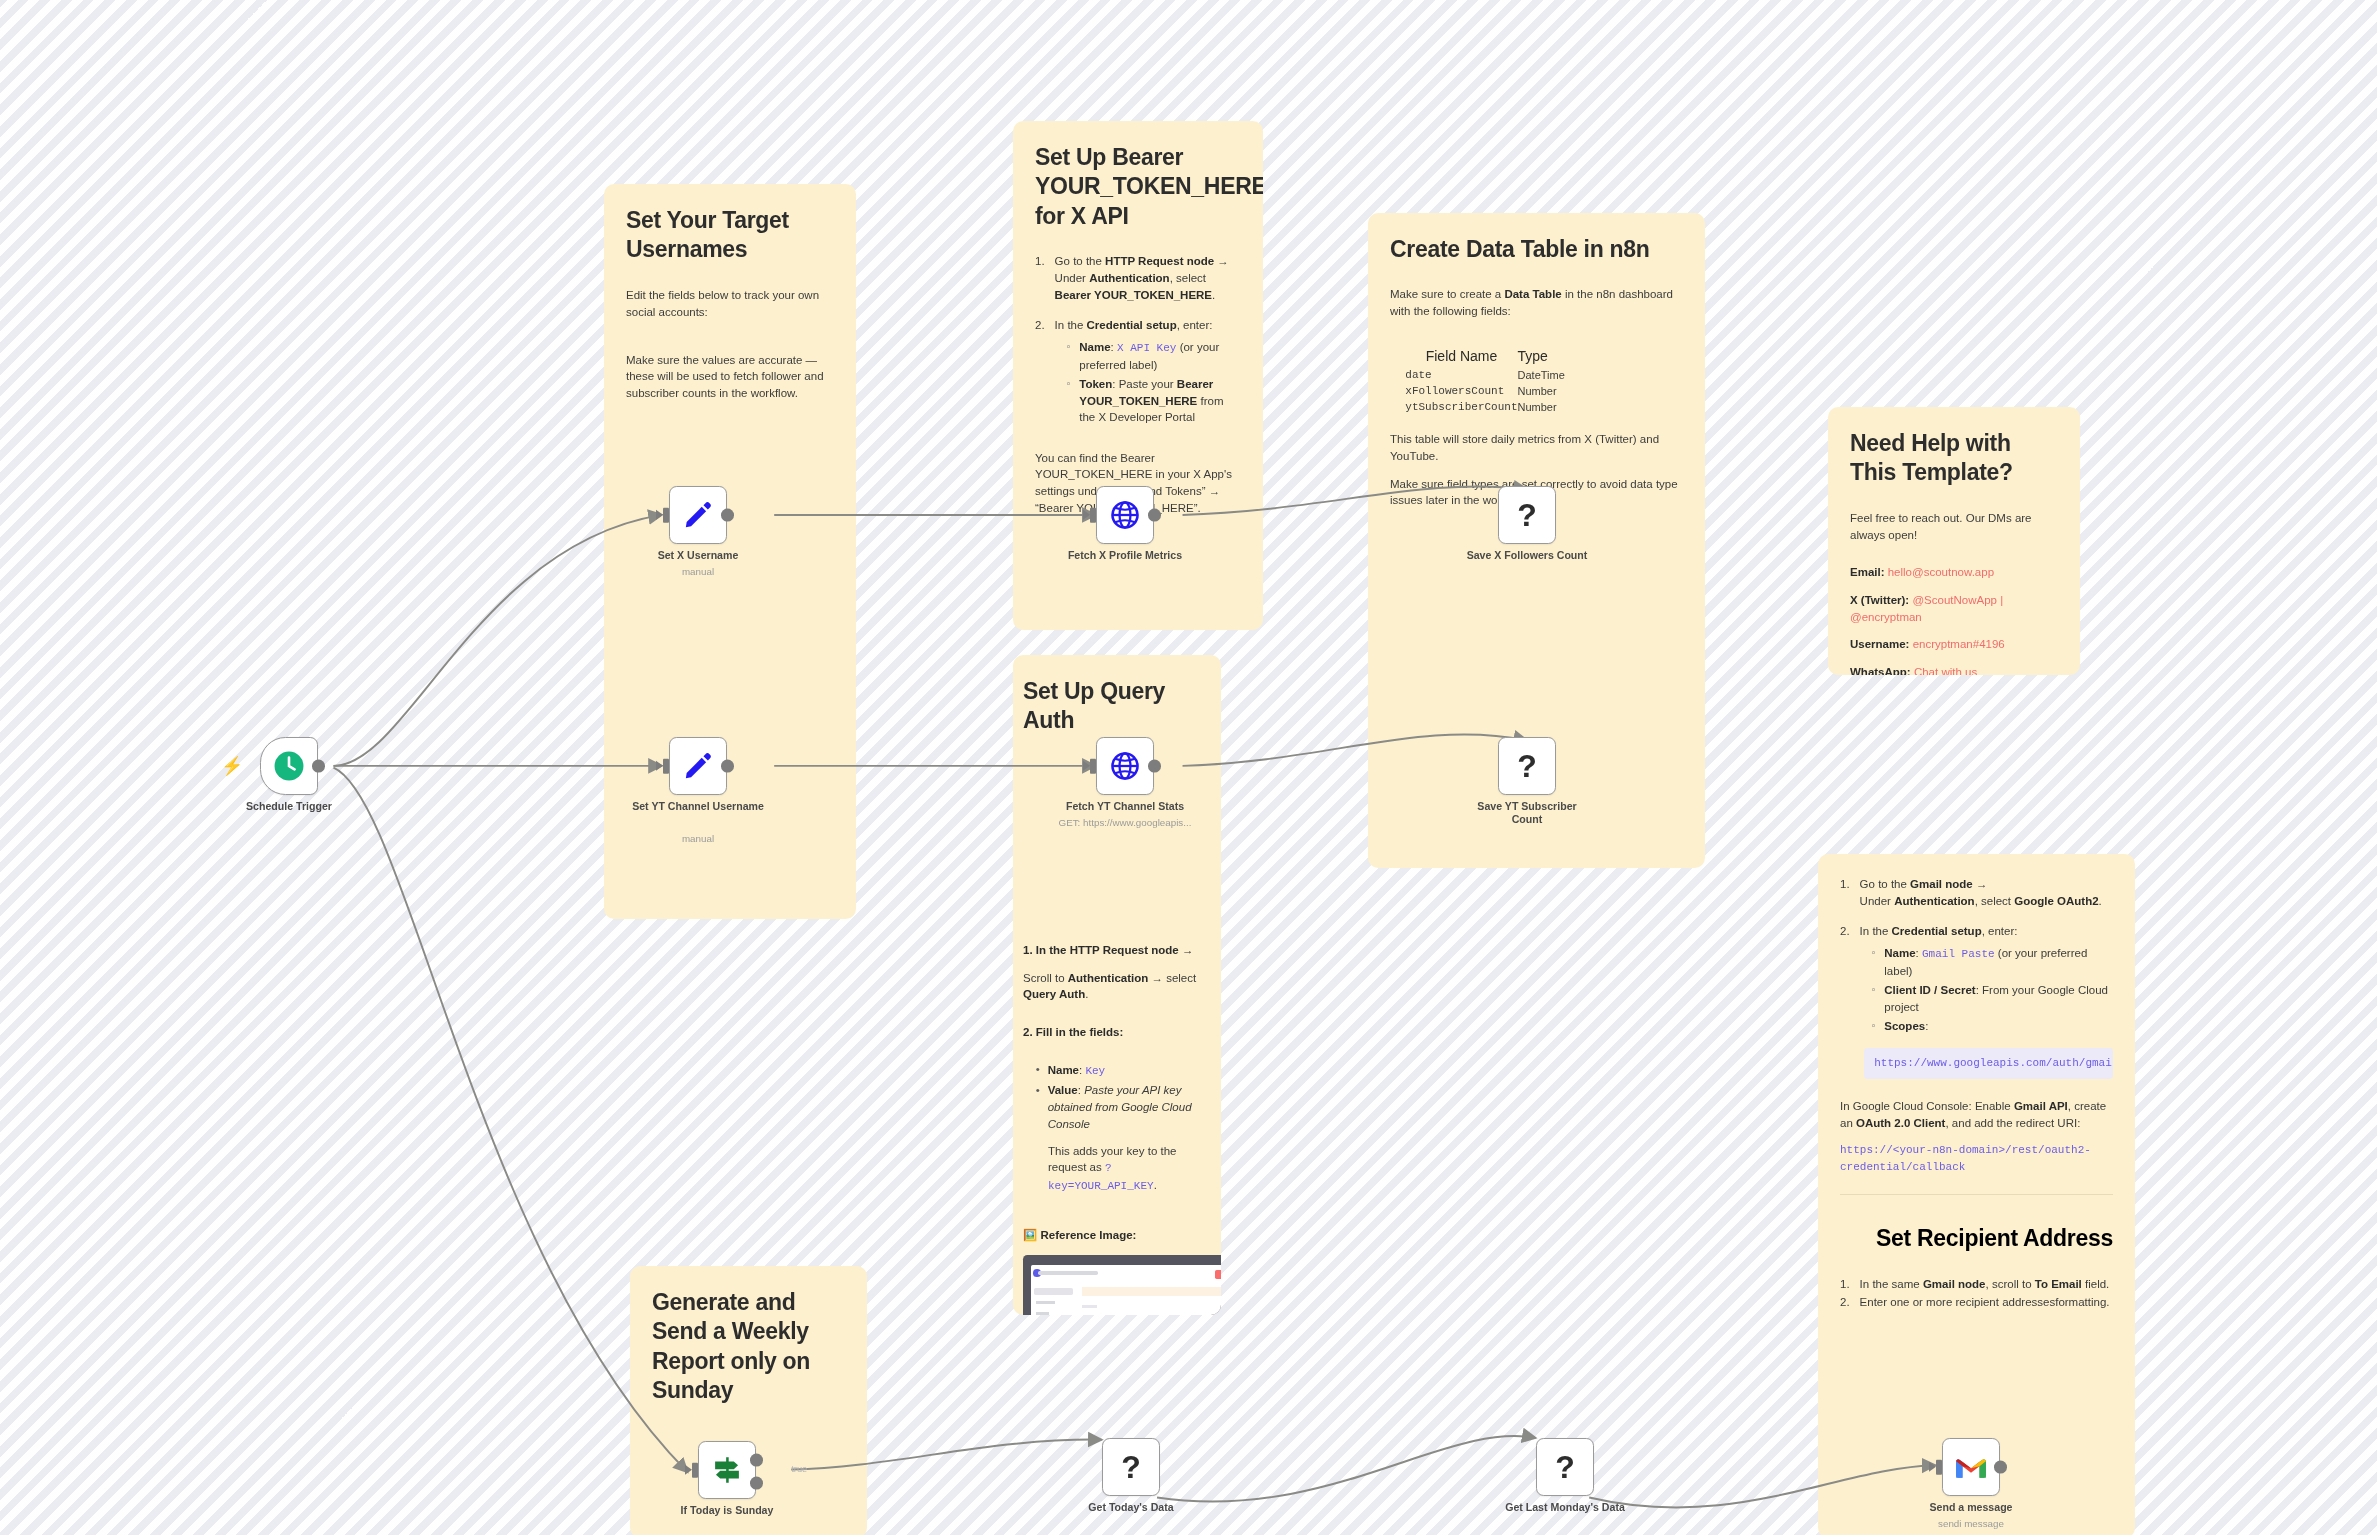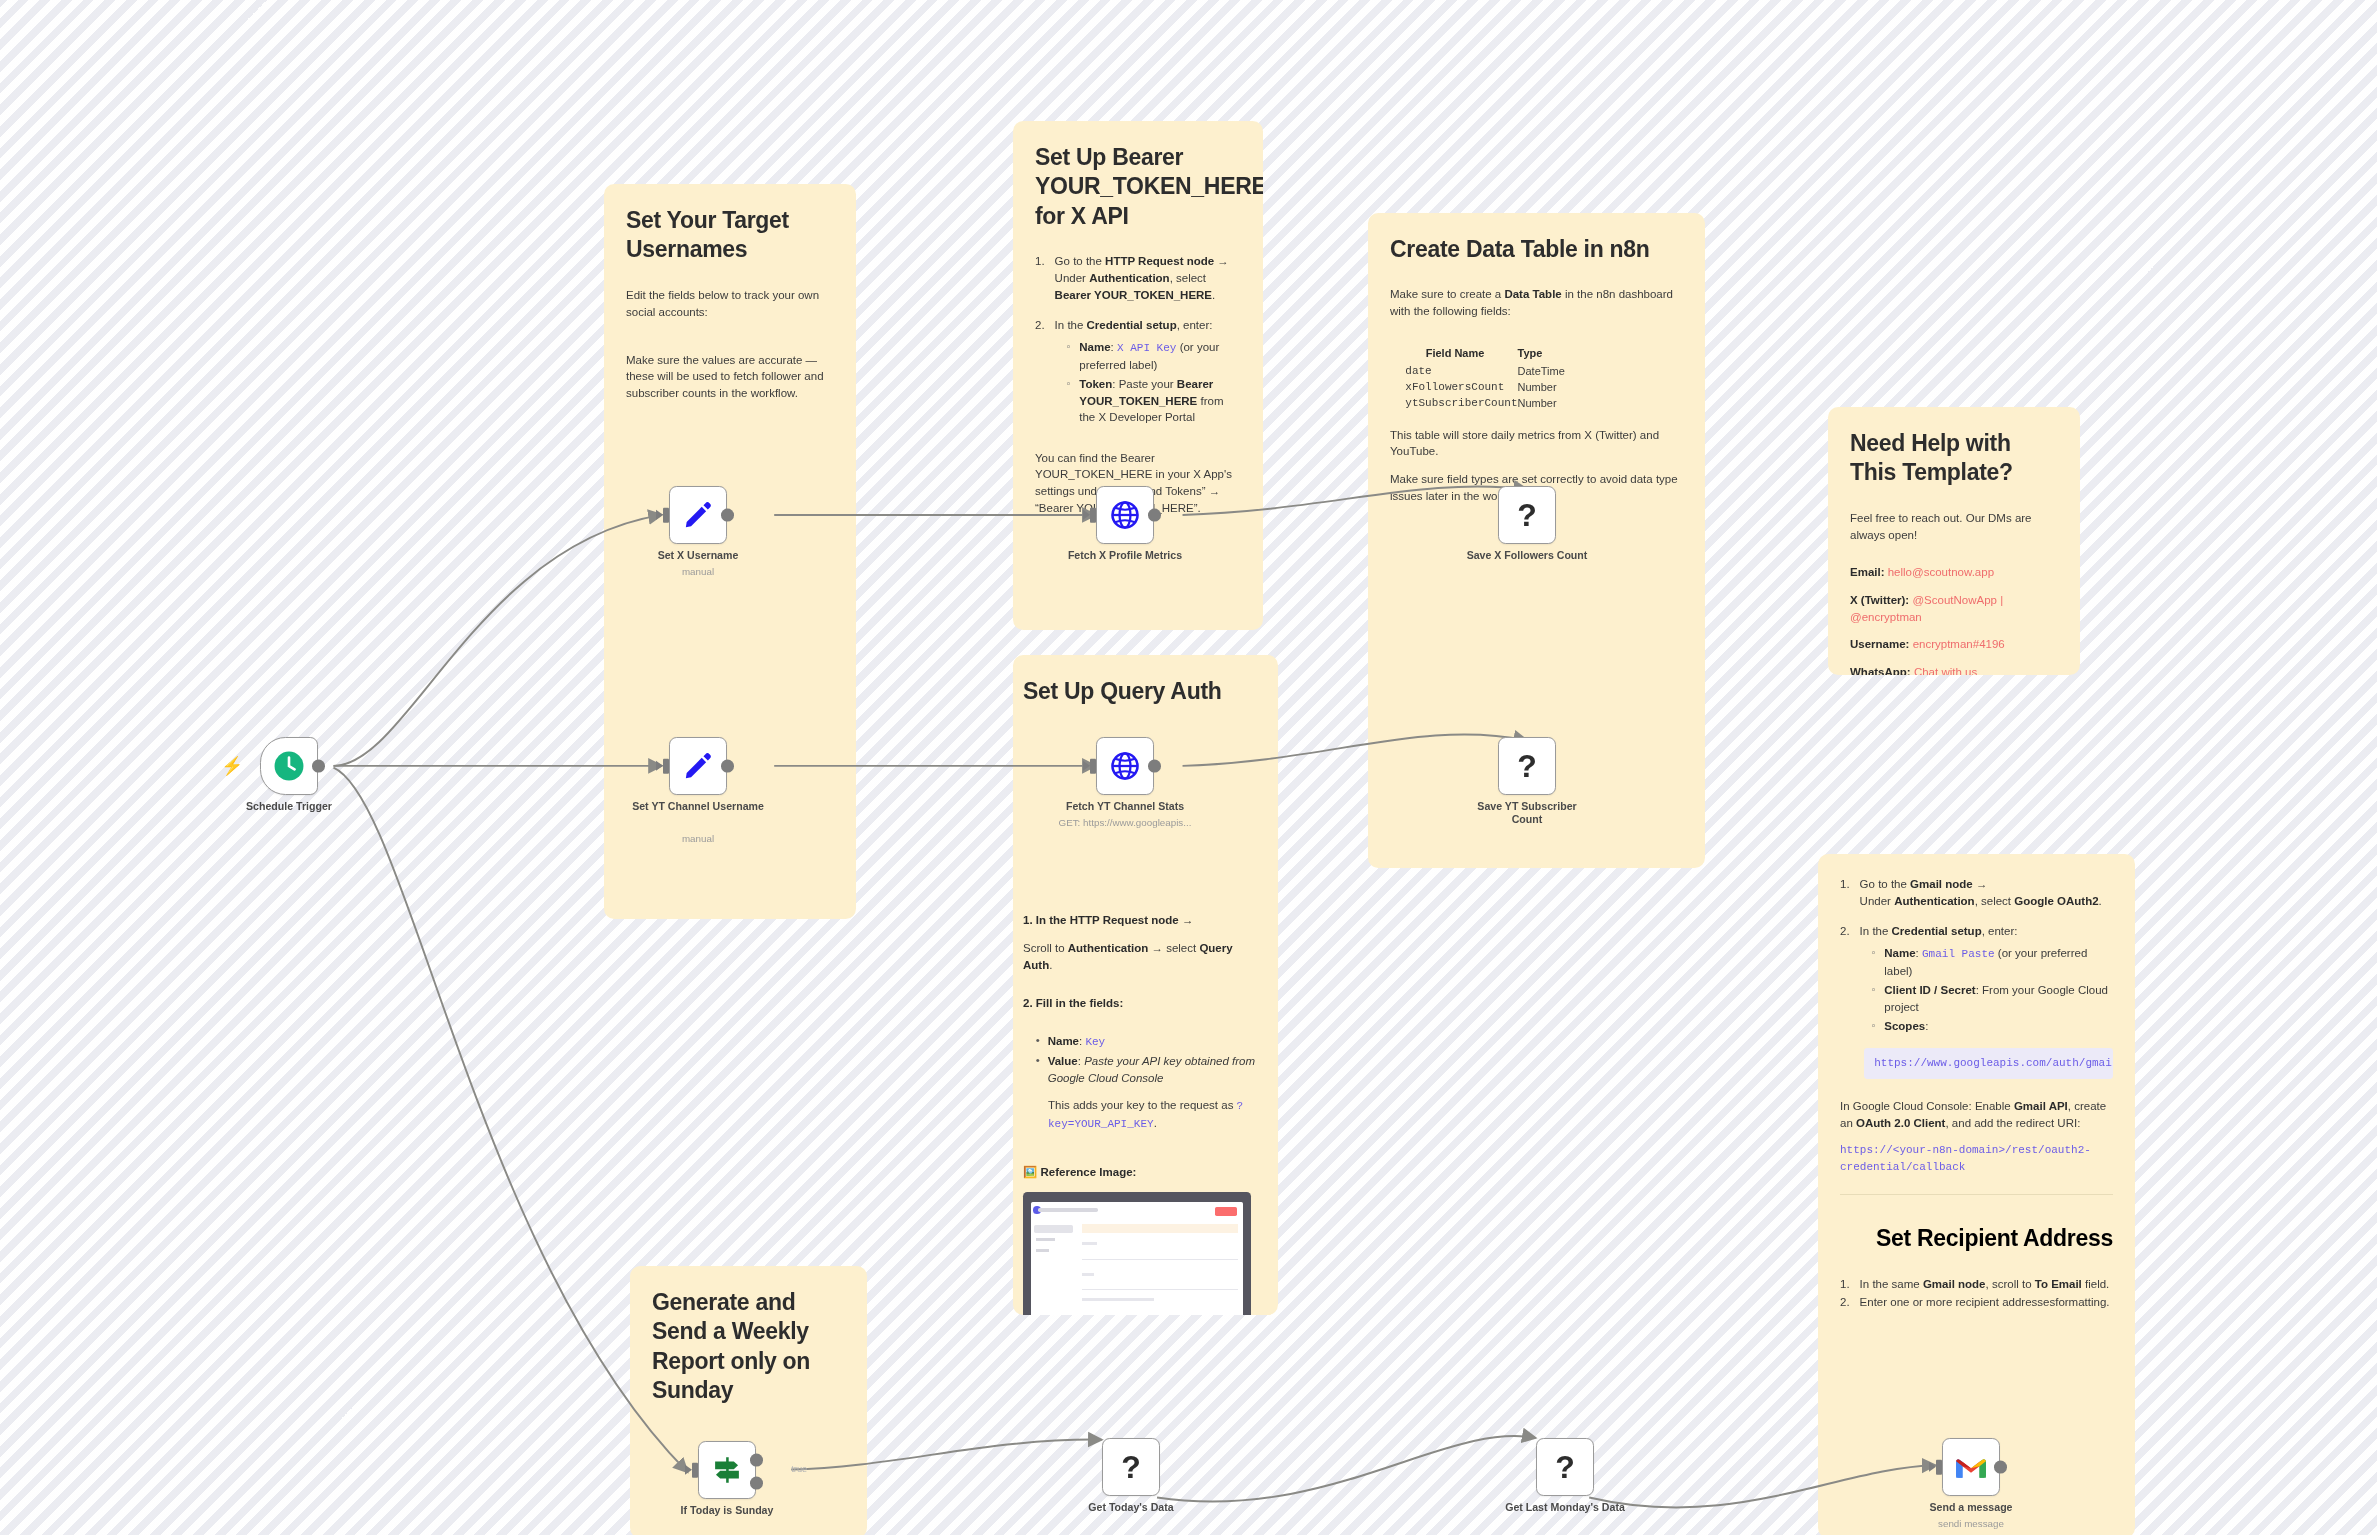--- a/index.html
+++ b/index.html
@@ -110,22 +110,22 @@
   }
   .divider { height: 0.9px; background: #e8dcb8; margin: 19px 0 0 0; }
 
   
   table.ftab {
     margin: 5.1px 0 15.3px 15.3px;
     border-collapse: collapse;
   }
   table.ftab th {
     text-align: left;
-    font-weight: 700;
-    font-size: 11px;
+    font-weight: 400;
+    font-size: 14px;
     padding: 0 0 1.7px 0;
     color: #2b2b2b;
   }
   table.ftab th.c1 { padding-left: 20.4px; }
   table.ftab td {
     font-family: "Liberation Mono", monospace;
     font-size: 11px;
     color: #3c3c3c;
     padding: 0;
     white-space: pre;
@@ -297,21 +297,21 @@
     <div class="sp"></div>
     <p><b>Email:</b> <span class="link">hello@scoutnow.app</span></p>
     <p><b>X (Twitter):</b> <span class="link">@ScoutNowApp | @encryptman</span></p>
     <p><b>Username:</b> <span class="link">encryptman#4196</span></p>
     <p><b>WhatsApp:</b> <span class="link">Chat with us</span></p>
     <p><b>Reddit:</b> <span class="link">u/Logical-Reputation46</span></p>
     <div class="sp"></div>
     <p><span>💬</span> <span>No question is too small. We're here to help!</span></p>
   </div>
 
-  <div class="sticky" style="left:1013px; top:655px; width:265px; height:660px;padding-left:10px;">
+  <div class="sticky" style="left:1013px; top:655px; width:208px; height:660px;padding-left:10px;">
     <h2>Set Up Query Auth</h2>
     <div style="height:184px"></div>
     <p><b>1. In the HTTP Request node →</b></p>
     <p><span>Scroll to </span><b>Authentication</b><span> → select </span><b>Query Auth</b><span>.</span></p>
     <div class="sp"></div>
     <p><b>2. Fill in the fields:</b></p>
     <div class="sp"></div>
     <ul class="bul" style="margin-left:10.2px">
       <li><b>Name</b>: <span class="code">Key</span></li>
       <li><b>Value</b><span>: </span><i>Paste your API key obtained from Google Cloud Console</i></li>

